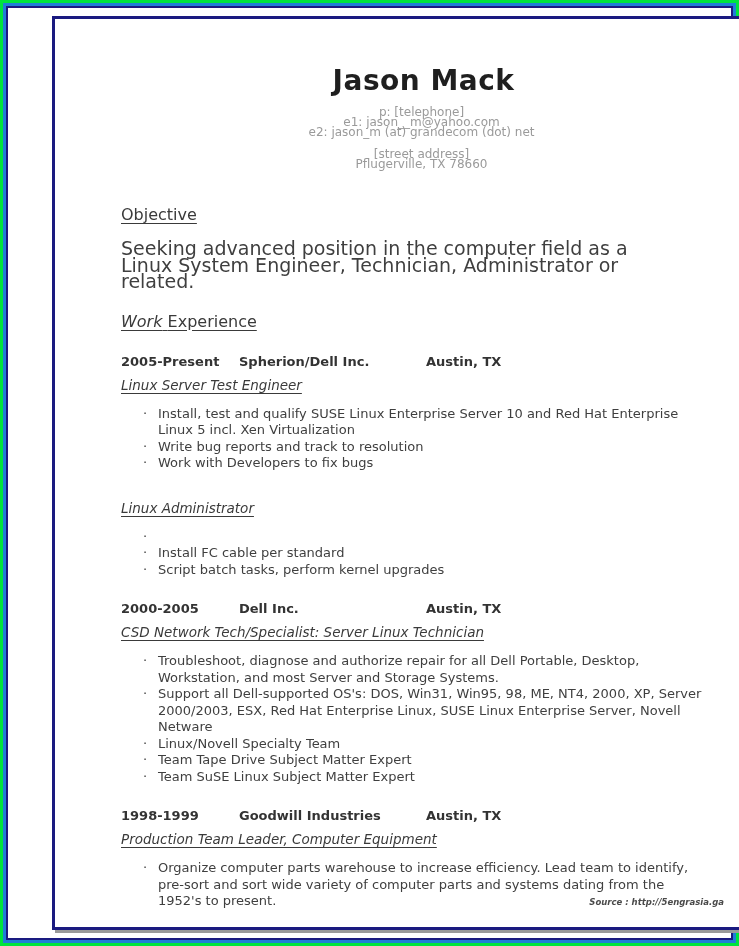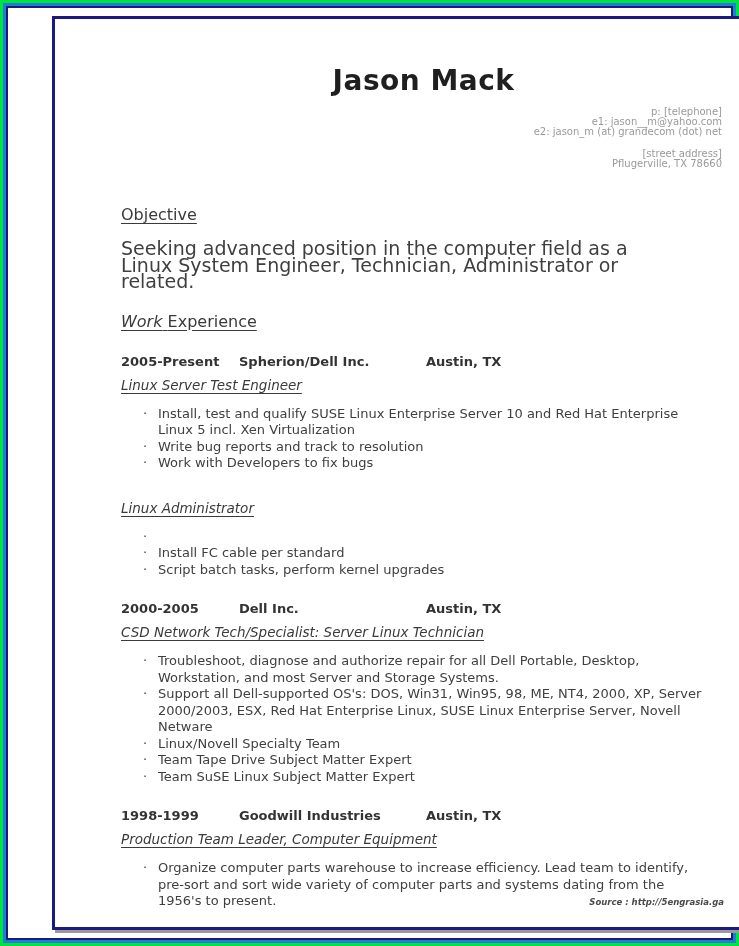--- a/index.html
+++ b/index.html
@@ -5,21 +5,21 @@
   html,body{margin:0;padding:0;background:#ffffff;}
   body{font-family:"DejaVu Sans","Liberation Sans",sans-serif;}
   .frame-green{width:739px;height:946px;box-sizing:border-box;border:3px solid #00e43c;}
   .frame-blue{width:100%;height:100%;box-sizing:border-box;border:3px solid #1f7fd6;}
   .frame-navy{width:100%;height:100%;box-sizing:border-box;border:2px solid #1a1a80;}
   .frame-gap{width:100%;height:100%;box-sizing:border-box;background:#ffffff;padding:8px;}
   .page{width:100%;height:100%;box-sizing:border-box;background:#ffffff;border:3px solid #1a1a80;
         box-shadow:3px 3px 0 #9a9a9a;position:relative;overflow:hidden;margin-left:36px;}
   .content{box-sizing:border-box;padding:45px 30px 0 66px;color:#3f3f3f;}
   .title{margin:0;text-align:center;font-size:28px;font-weight:700;color:#1f1f1f;letter-spacing:0.5px;}
-  .contact{margin-top:10px;text-align:right;font-size:10px;line-height:10px;color:#9a9a9a;padding-right:4px;}
+  .contact{margin-top:10px;text-align:center;font-size:12px;line-height:10px;color:#9a9a9a;padding-right:4px;}
   .addr-gap{height:12px;}
   .sec{margin:0;font-size:16px;font-weight:400;color:#3a3a3a;text-decoration:underline;text-underline-offset:3px;}
   .sec-objective{margin-top:36px;}
   .sec-work{margin-top:22px;}
   .it{font-style:italic;}
   .bodytext{margin:16px 0 0 0;font-size:19px;line-height:16.5px;max-width:560px;}
   .jobrow{display:flex;margin-top:23px;font-size:13px;font-weight:700;color:#333333;}
   .jobrow .dates{width:118px;}
   .jobrow .company{width:187px;}
   .role{margin-top:8px;font-size:13.5px;font-style:italic;text-decoration:underline;text-underline-offset:3px;color:#3a3a3a;}
@@ -123,21 +123,21 @@
 
         <div class="jobrow">
           <span class="dates">1998-1999</span>
           <span class="company">Goodwill Industries</span>
           <span class="loc">Austin, TX</span>
         </div>
         <div class="role">Production Team Leader, Computer Equipment</div>
         <ul class="bullets">
           <li>
                   <span class="b">·</span>
-                  <span class="t">Organize computer parts warehouse to increase efficiency. Lead team to identify, pre-sort and sort wide variety of computer parts and systems dating from the 1956's to present.</span>
+                  <span class="t">Organize computer parts warehouse to increase efficiency. Lead team to identify, pre-sort and sort wide variety of computer parts and systems dating from the 1952's to present.</span>
                 </li>
         </ul>
 
       </div>
 
       <div class="footer">Source : http://5engrasia.ga</div>
     </div>
    </div>
   </div>
  </div>

